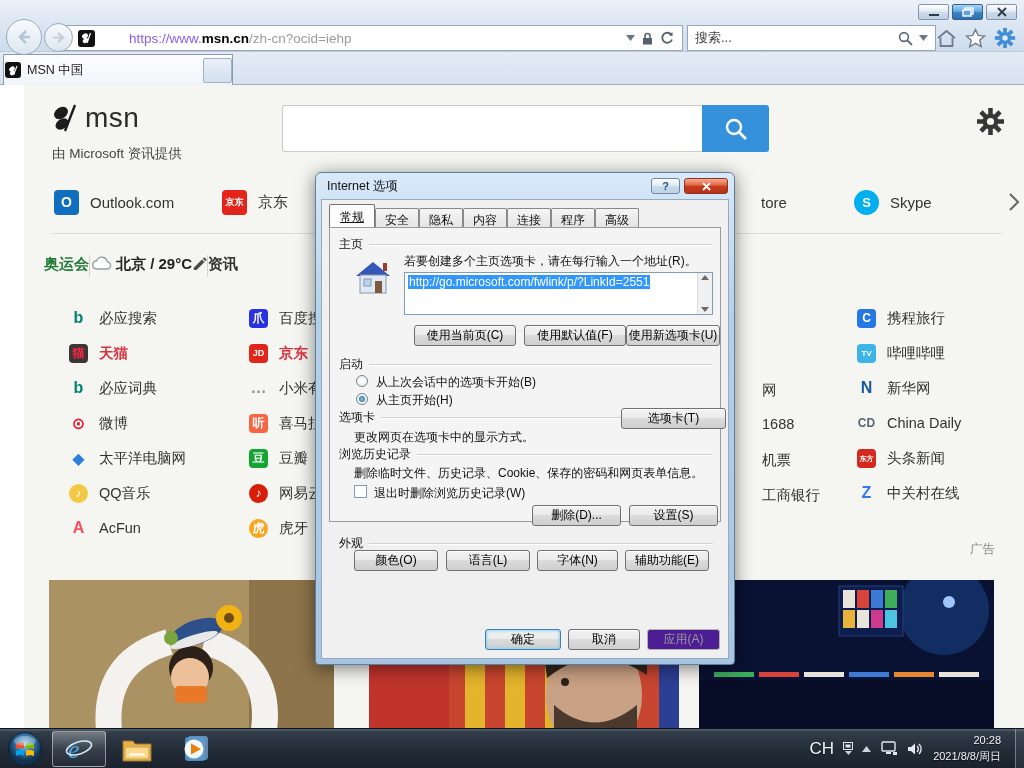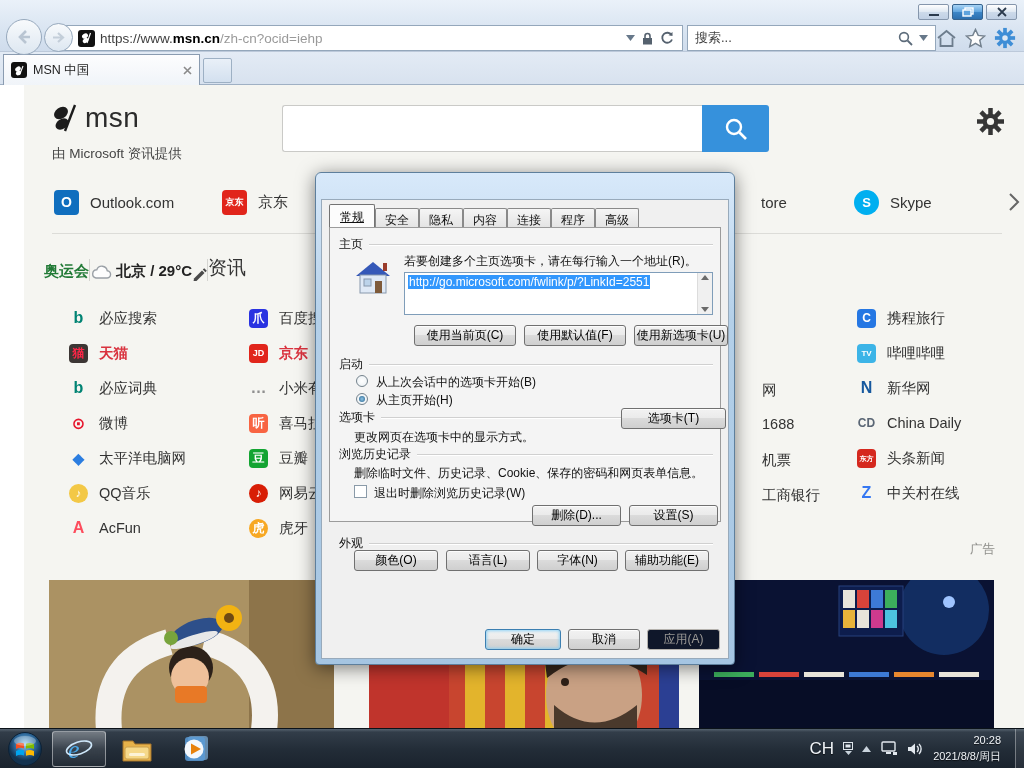--- a/index.html
+++ b/index.html
@@ -17,33 +17,33 @@
   .win-btn.max { background:linear-gradient(#a8d4f5,#5ea3dd 50%,#3c86c8 50%,#2d6fae); border-color:#35638e; }
   .navcircle { position:absolute; border-radius:50%; border:1px solid #97a9bd;
                background:linear-gradient(#f8fafc,#dde7f1); display:flex; align-items:center; justify-content:center; z-index:4; }
   .nav-back { left:6px; top:19px; width:36px; height:36px; }
   .nav-fwd  { left:44px; top:23px; width:29px; height:29px; }
   .addr-bar { position:absolute; left:64px; top:25px; width:619px; height:26px; background:#fff;
               border:1px solid #94a7bb; display:flex; align-items:center; padding:0 4px; }
   .favicon { width:17px; height:17px; background:#111; border-radius:3px; display:flex; align-items:center;
              justify-content:center; margin:0 5px 0 9px; flex:0 0 auto; }
   .url { font-size:13.5px; white-space:nowrap; overflow:hidden; flex:1; }
-  .url .u1 { color:#404040; } .url .u2 { color:#000; font-weight:bold; } .url .u3 { color:#9a9a9a; }
+  .url .u1 { color:#8b5cf6;margin-left:29px; } .url .u2 { color:#000; font-weight:bold; } .url .u3 { color:#9a9a9a; }
   .addr-icons { display:flex; align-items:center; gap:7px; padding-right:4px; }
   .searchbox { position:absolute; left:687px; top:25px; width:249px; height:26px; background:#fff;
                border:1px solid #94a7bb; display:flex; align-items:center; padding:0 7px; }
   .searchbox .ph { font-size:13px; color:#3f3f3f; flex:1; }
   .chrome-btns { position:absolute; right:8px; top:27px; display:flex; gap:8px; align-items:center; }
 
   
   .tabbar { position:absolute; left:0; top:52px; width:1024px; height:33px;
             background:linear-gradient(#e3ebf5,#d8e2ef); border-bottom:1px solid #9fb0c4; }
-  .tab { position:absolute; left:3px; top:2px; width:197px; height:31px;
+  .tab { position:absolute; left:3px; top:2px; width:230px; height:31px;
          background:linear-gradient(#fdfdfe,#f0f4f9); border:1px solid #8a9bb0; border-bottom:none;
-         display:flex; align-items:center; padding:0 7px; font-size:12.5px; color:#1d1d1d; }
+         display:flex; align-items:center; padding:0 1px; font-size:12.5px; color:#1d1d1d; }
   .tab .favicon { margin:0 6px 0 0; width:16px; height:16px; }
   .tab-title { flex:1; }
   .newtab { position:absolute; left:203px; top:6px; width:29px; height:25px;
             background:linear-gradient(#e9f0f8,#d3e0ef); border:1px solid #9db0c4; border-radius:2px; }
 
   
   .viewport { position:absolute; left:0; top:85px; width:1024px; height:643px; background:#f5f5f1; overflow:hidden;margin-left:24px; }
   .vscroll { position:absolute; right:0; top:0; width:17px; height:643px; background:#f1f1ef; border-left:1px solid #e0e0de; }
   .vthumb { position:absolute; left:2px; top:28px; width:12px; height:40px; background:#cdcdcb; border-radius:1px; }
   .chev { color:#5b5b5b; font-size:12px; font-weight:bold; text-align:center; display:block; width:100%; }
@@ -55,25 +55,25 @@
   .msn-input { width:420px; height:47px; background:#fff; border:1px solid #cacac7; border-right:none; border-radius:3px 0 0 3px; }
   .msn-btn { width:67px; height:47px; background:#3691dc; border-radius:0 3px 3px 0; display:flex; align-items:center; justify-content:center; }
   .page-gear { position:absolute; left:953px; top:23px; }
 
   .promo { position:absolute; top:104px; height:26px; display:flex; align-items:center; gap:11px; }
   .promo-icon { width:25px; height:25px; border-radius:4px; color:#fff; font-weight:bold;
                 display:flex; align-items:center; justify-content:center; }
   .promo-label { font-size:15px; color:#333; }
   .divider { position:absolute; left:28px; top:148px; width:950px; height:1px; background:#dcdcd8; }
 
-  .weather-row { position:absolute; left:20px; top:170px; height:26px; display:flex; align-items:flex-end; }
+  .weather-row { position:absolute; left:20px; top:170px; height:26px; display:flex; align-items:flex-start; }
   .w-sep { width:1px; height:22px; background:#d4d4d0; }
   .w-oly { font-size:15px; font-weight:bold; color:#217a36; }
   .w-city { font-size:15px; font-weight:bold; color:#222; }
-  .w-news { font-size:19px; font-weight:normal; color:#333; }
+  .w-news { font-size:15px; font-weight:bold; color:#333; }
 
   .link { position:absolute; height:20px; display:flex; align-items:center; gap:11px; cursor:pointer; }
   .licon { width:19px; height:19px; border-radius:4px; display:flex; align-items:center; justify-content:center;
            font-weight:bold; font-size:11px; flex:0 0 auto; }
   .licon.big { font-size:16px; } .licon.mid { font-size:12px; } .licon.tiny { font-size:7px; line-height:1; }
   .licon.round { border-radius:50%; }
   .llabel { font-size:14.5px; color:#333; white-space:nowrap; }
   .frag { position:absolute; font-size:14.5px; color:#333; white-space:nowrap; }
   .ad { position:absolute; left:946px; top:456px; font-size:12.5px; color:#8f8f8b; }
 
@@ -103,21 +103,21 @@
              border:1px solid #9b9b9b; }
   .grp { position:absolute; left:9px; right:7px; display:flex; align-items:center; }
   .grp .gl { font-size:12px; color:#111; padding-right:6px; }
   .grp .gline { flex:1; height:2px; border-top:1px solid #d0d0d0; border-bottom:1px solid #fff; margin-top:1px; }
   .dtext { position:absolute; font-size:12px; color:#111; white-space:nowrap; }
   .btn7 { position:absolute; height:21px; border:1px solid #707070; border-radius:3px; font-size:12px; color:#000;
           background:linear-gradient(#f2f2f2,#ebebeb 45%,#dbdbdb 50%,#cfcfcf);
           box-shadow:inset 0 1px 0 rgba(255,255,255,.8); display:flex; align-items:center; justify-content:center;
           overflow:hidden; white-space:nowrap; }
   .btn7.default { border:1px solid #3c7fb1; box-shadow:inset 0 0 3px 1px #8ed0f2, inset 0 1px 0 rgba(255,255,255,.8); }
-  .btn7.disabled { background:#0f172a; border-color:#b5b2ad; color:#9c9a96; box-shadow:none; }
+  .btn7.disabled { background:#4c1d95; border-color:#b5b2ad; color:#9c9a96; box-shadow:none; }
   .homefield { position:absolute; left:74px; top:44px; width:309px; height:43px; background:#fff;
                border:1px solid #7f9db9; display:flex; }
   .homefield .lines { flex:1; padding:2px 3px; overflow:hidden; }
   .sel-line { display:inline-block; background:#3297fd; color:#fff; font-size:12px; white-space:nowrap; padding:0 1px; max-width:100%; overflow:hidden; }
   .mini-scroll { width:15px; background:#f0f0f0; border-left:1px solid #dcdcdc; display:flex; flex-direction:column;
                  justify-content:space-between; align-items:center; padding:2px 0; }
   .tri { width:0; height:0; border-left:4px solid transparent; border-right:4px solid transparent; }
   .tri.up { border-bottom:5px solid #6a6a6a; } .tri.down { border-top:5px solid #6a6a6a; }
   .radio { position:absolute; width:12px; height:12px; border-radius:50%; border:1px solid #74828c;
            background:radial-gradient(#fff,#e8eef2); }
@@ -474,20 +474,29 @@
       <div class="vthumb"></div>
       <span class="chev" style="position:absolute;bottom:6px">
         <svg width="10" height="7">
             <path d="M1 1 L5 6 L9 1" stroke="#5b5b5b" stroke-width="2" fill="none"></path>
           </svg>
       </span>
     </div>
   </div>
 
   <div class="dialog">
+    <div class="dlg-title">
+      <span class="dlg-title-text">Internet 选项</span>
+      <span class="dlg-help">?</span>
+      <span class="dlg-close">
+        <svg width="9" height="9">
+            <path d="M1 1 L8 8 M8 1 L1 8" stroke="#fff" stroke-width="1.8"></path>
+          </svg>
+      </span>
+    </div>
     <div class="dlg-body">
       <div class="dtabs">
         <span class="dtab active">常规</span>
         <span class="dtab">安全</span>
         <span class="dtab">隐私</span>
         <span class="dtab">内容</span>
         <span class="dtab">连接</span>
         <span class="dtab">程序</span>
         <span class="dtab">高级</span>
       </div>
@@ -507,21 +516,21 @@
         <div class="dtext" style="left:74px;top:25px">若要创建多个主页选项卡，请在每行输入一个地址(R)。</div>
         <div class="homefield">
           <div class="lines"><span class="sel-line">http://go.microsoft.com/fwlink/p/?LinkId=2551</span></div>
           <div class="mini-scroll">
             <span class="tri up"></span>
             <span class="tri down"></span>
           </div>
         </div>
         <div class="btn7" style="left:84px;top:97px;width:102px">使用当前页(C)</div>
         <div class="btn7" style="left:194px;top:97px;width:102px">使用默认值(F)</div>
-        <div class="btn7" style="left:304px;top:97px;width:94px">使用新选项卡(U)</div>
+        <div class="btn7" style="left:296px;top:97px;width:94px">使用新选项卡(U)</div>
 
         <div class="grp" style="top:128px">
           <span class="gl">启动</span>
             <span class="gline"></span>
         </div>
         <span class="radio" style="left:26px;top:147px"></span>
         <div class="dtext" style="left:46px;top:146px">从上次会话中的选项卡开始(B)</div>
         <span class="radio sel" style="left:26px;top:165px"></span>
         <div class="dtext" style="left:46px;top:164px">从主页开始(H)</div>
 

